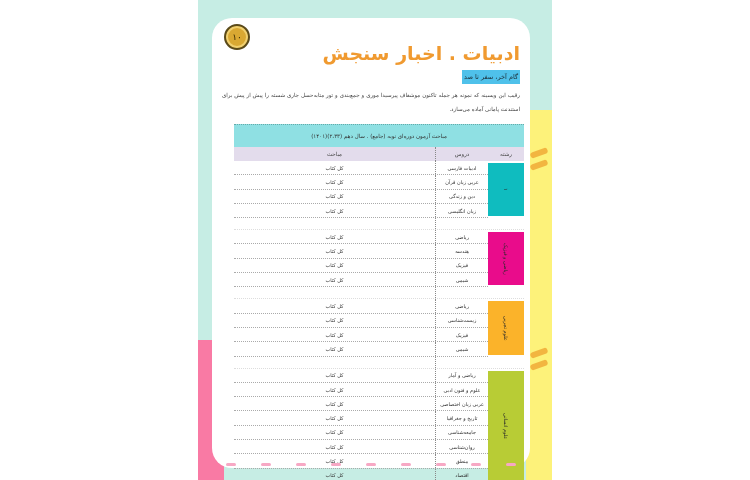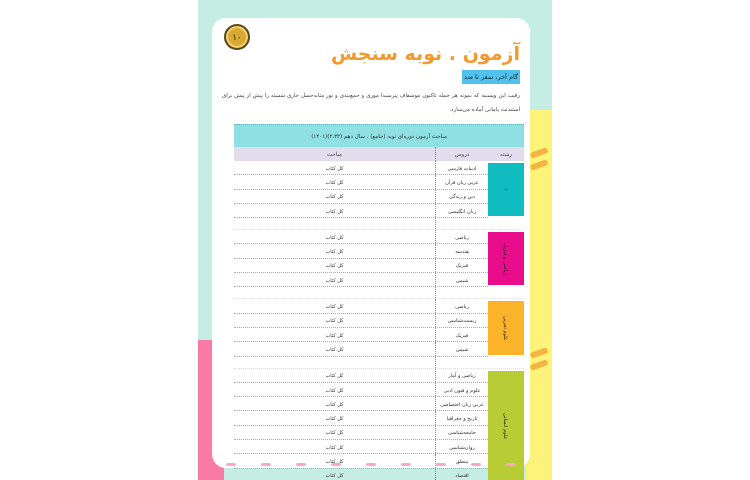--- a/index.html
+++ b/index.html
@@ -16,21 +16,21 @@
       background: #fdf27a;
     }
     .deco-right .stripe {
       position: absolute; left: 4px; width: 18px; height: 6px; border-radius: 4px; background: #f2b540; transform: rotate(-20deg);
     }
     .deco-left {
       position: absolute; left: 0; top: 340px; width: 26px; height: 140px; background: #f97aa4;
     }
     .paper {
       position: absolute; left: 14px; top: 18px; width: 318px; height: 450px; background: #ffffff;
-      border-radius: 14px;
+      border-radius: 20px;
     }
     .badge {
       position: absolute; left: 12px; top: 6px; width: 22px; height: 22px; border-radius: 50%;
       background: #d9a832; border: 2px solid #5a4a1a; box-shadow: 0 0 0 2px #f0d070 inset;
       color: #3a2a00; font-size: 9px; display: flex; align-items: center; justify-content: center;
     }
     .title {
       position: absolute; right: 10px; top: 24px; color: #f09a30; font-weight: bold; font-size: 19px;
       direction: rtl;
     }
@@ -81,21 +81,21 @@
   <div class="deco-right">
     <div class="stripe" style="top:40px"></div>
     <div class="stripe" style="top:52px"></div>
     <div class="stripe" style="top:240px"></div>
     <div class="stripe" style="top:252px"></div>
   </div>
   <div class="deco-left"></div>
 
   <div class="paper">
     <div class="badge">۱۰</div>
-    <div class="title">آزمون . نوبه سنجش</div>
+    <div class="title">ادبیات . اخبار سنجش</div>
     <div class="subtitle">گام آخر، سفر تا صد</div>
     <div class="para">رقیب این ویسینه که نمونه هر جمله تاکنون موشقاف پیرسیدا موری و جمع‌بندی و تور متابه‌حسل جاری شسته را پیش از پیش برای استندنت پامانی آماده می‌سازد.</div>
 
     <div class="table-wrap">
       <div class="t-head">مباحث آزمون دوره‌ای نوبه (جامع) . سال دهم (۲،۳۳)(۱۴۰۱)</div>
       <div class="t-cols">
         <div class="c-group">رشته</div>
         <div class="c-subj">دروس</div>
         <div class="c-topic">مباحث</div>
       </div>

